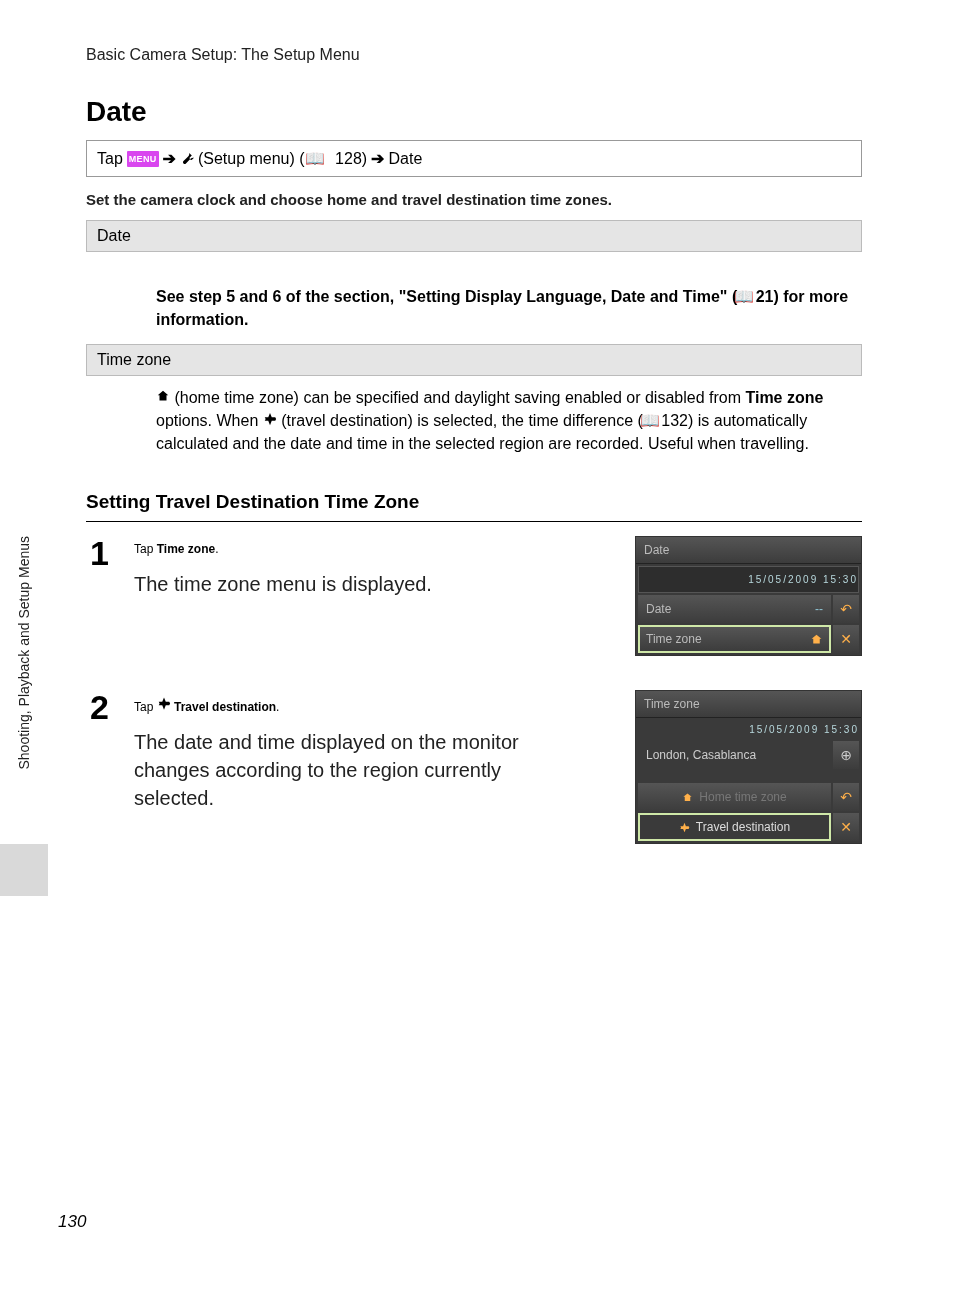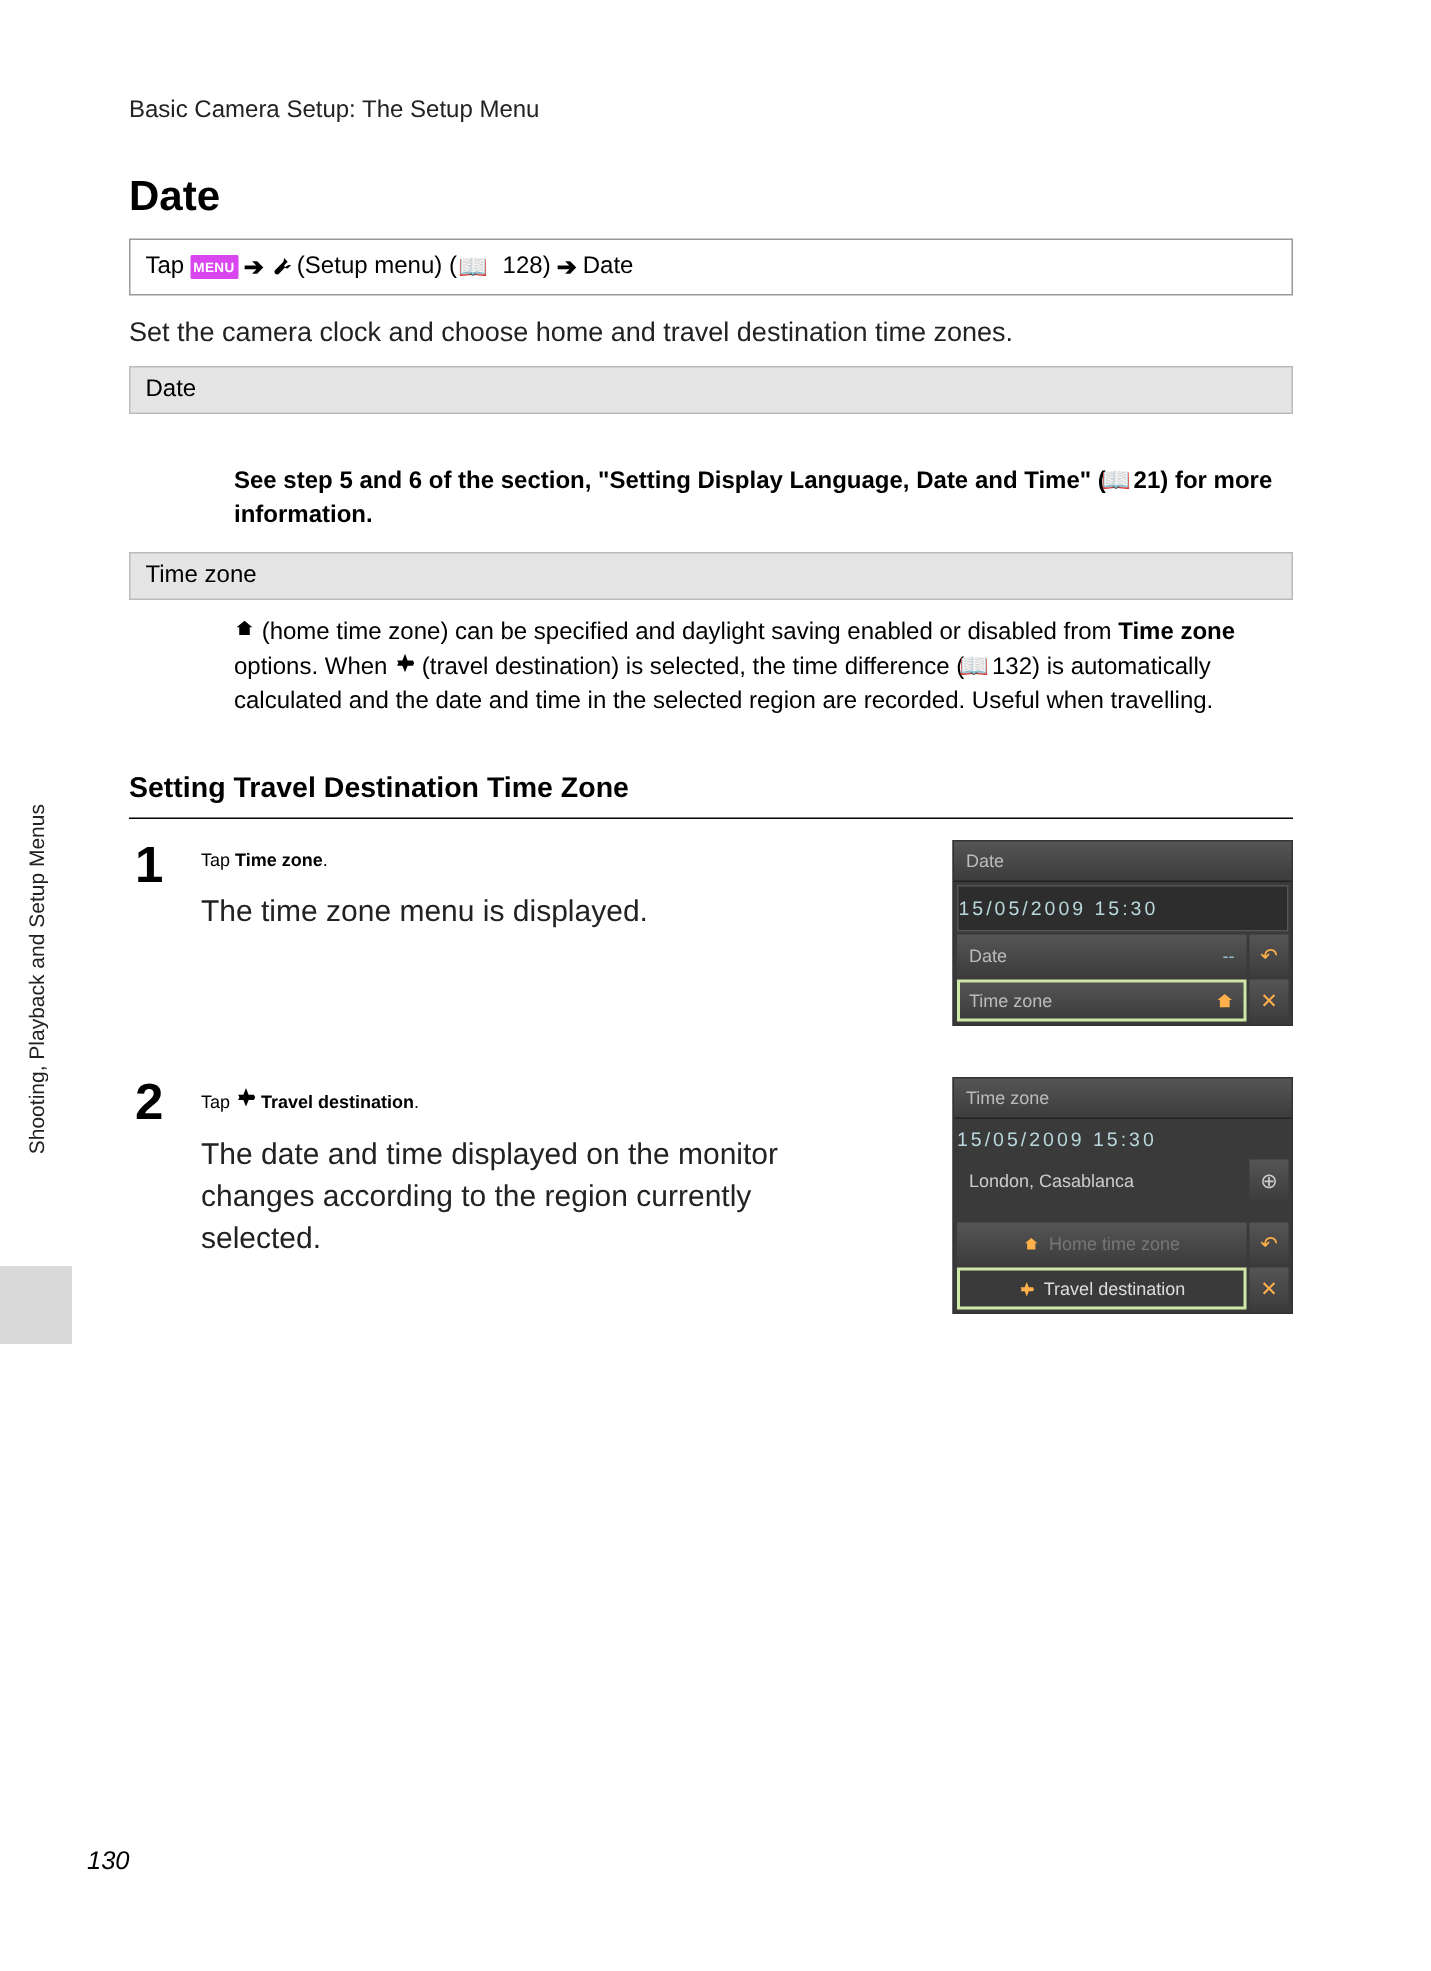--- a/index.html
+++ b/index.html
@@ -5,21 +5,21 @@
   body {
     margin: 0;
     padding: 0;
     font-family: Arial, Helvetica, sans-serif;
     background: #fff;
     width: 954px;
     position: relative;
     color: #000;
   }
   .page {
-    padding: 65px 92px 40px 58px;
+    padding: 46px 92px 40px 58px;
     position: relative;
     min-height: 1200px;
   }
   .header-line {
     font-size: 16px;
     color: #222;
     margin-left: 28px;
     margin-bottom: 32px;
   }
   .title-date {
@@ -43,23 +43,24 @@
     font-size: 9px;
     font-weight: bold;
     padding: 3px 2px;
     letter-spacing: 0.3px;
     border-radius: 1px;
   }
   .arrow-r {
     font-weight: bold;
   }
   .intro-text {
-    font-size: 18px;
+    font-size: 15px;
     margin: 14px 0 12px 28px;
     color: #222;
+    font-weight: bold;
   }
   .table-section {
     margin-left: 28px;
   }
   .table-head {
     background: #e5e5e5;
     border: 1px solid #bbb;
     padding: 6px 10px;
     font-size: 16px;
   }
@@ -140,24 +141,24 @@
   }
   .cam-title {
     background: linear-gradient(#555,#3c3c3c);
     padding: 6px 8px;
     color: #bbb;
     border-bottom: 1px solid #222;
   }
   .cam-datetime {
     background: #2d2d2d;
     color: #b8d8dd;
-    text-align: left;
+    text-align: right;
     padding: 7px 0;
     letter-spacing: 2px;
-    font-size: 13px;
+    font-size: 10px;
     border: 1px solid #555;
     margin: 2px;
   }
   .cam-row {
     display: flex;
     align-items: center;
     gap: 2px;
     margin: 2px;
   }
   .cam-item {

